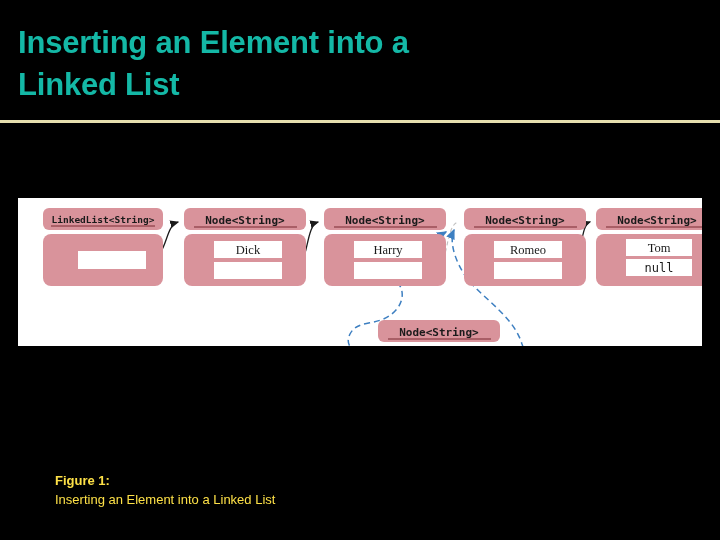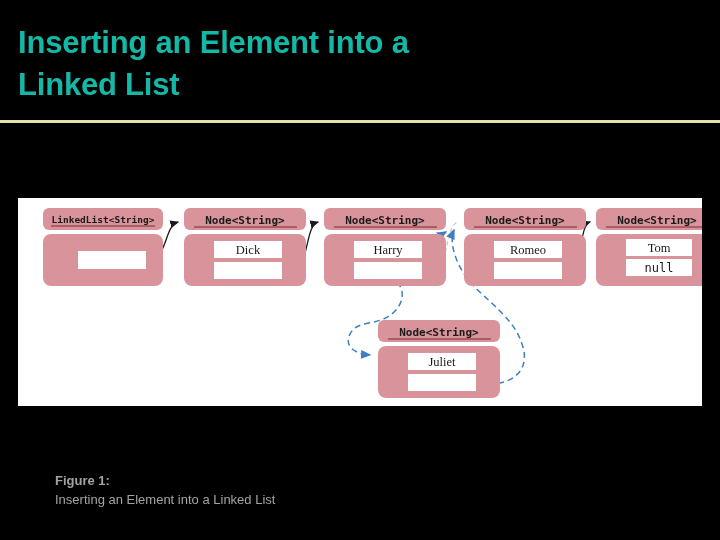--- a/index.html
+++ b/index.html
@@ -46,21 +46,21 @@
     height: 3px;
     background: #e6dfae;
   }
 
   
   #figure-panel {
     position: absolute;
     left: 18px;
     top: 198px;
     width: 684px;
-    height: 208px;
+    height: 148px;
     background: #ffffff;
     overflow: hidden;
   }
   #diagram-svg {
     position: absolute;
     left: 0;
     top: 0;
     display: block;
   }
 
@@ -81,21 +81,21 @@
     font-size: 12px;
     fill: #1a1a1a;
   }
 
   
   #caption {
     position: absolute;
     left: 55px;
     top: 472px;
     width: 600px;
-    color: #a3a3a3;
+    color: #fde047;
     font-family: "Liberation Sans", sans-serif;
     font-size: 13px;
     line-height: 1.45;
   }
   #caption-label {
     font-weight: bold;
     display: block;
   }
   #caption-text {
     font-weight: normal;

